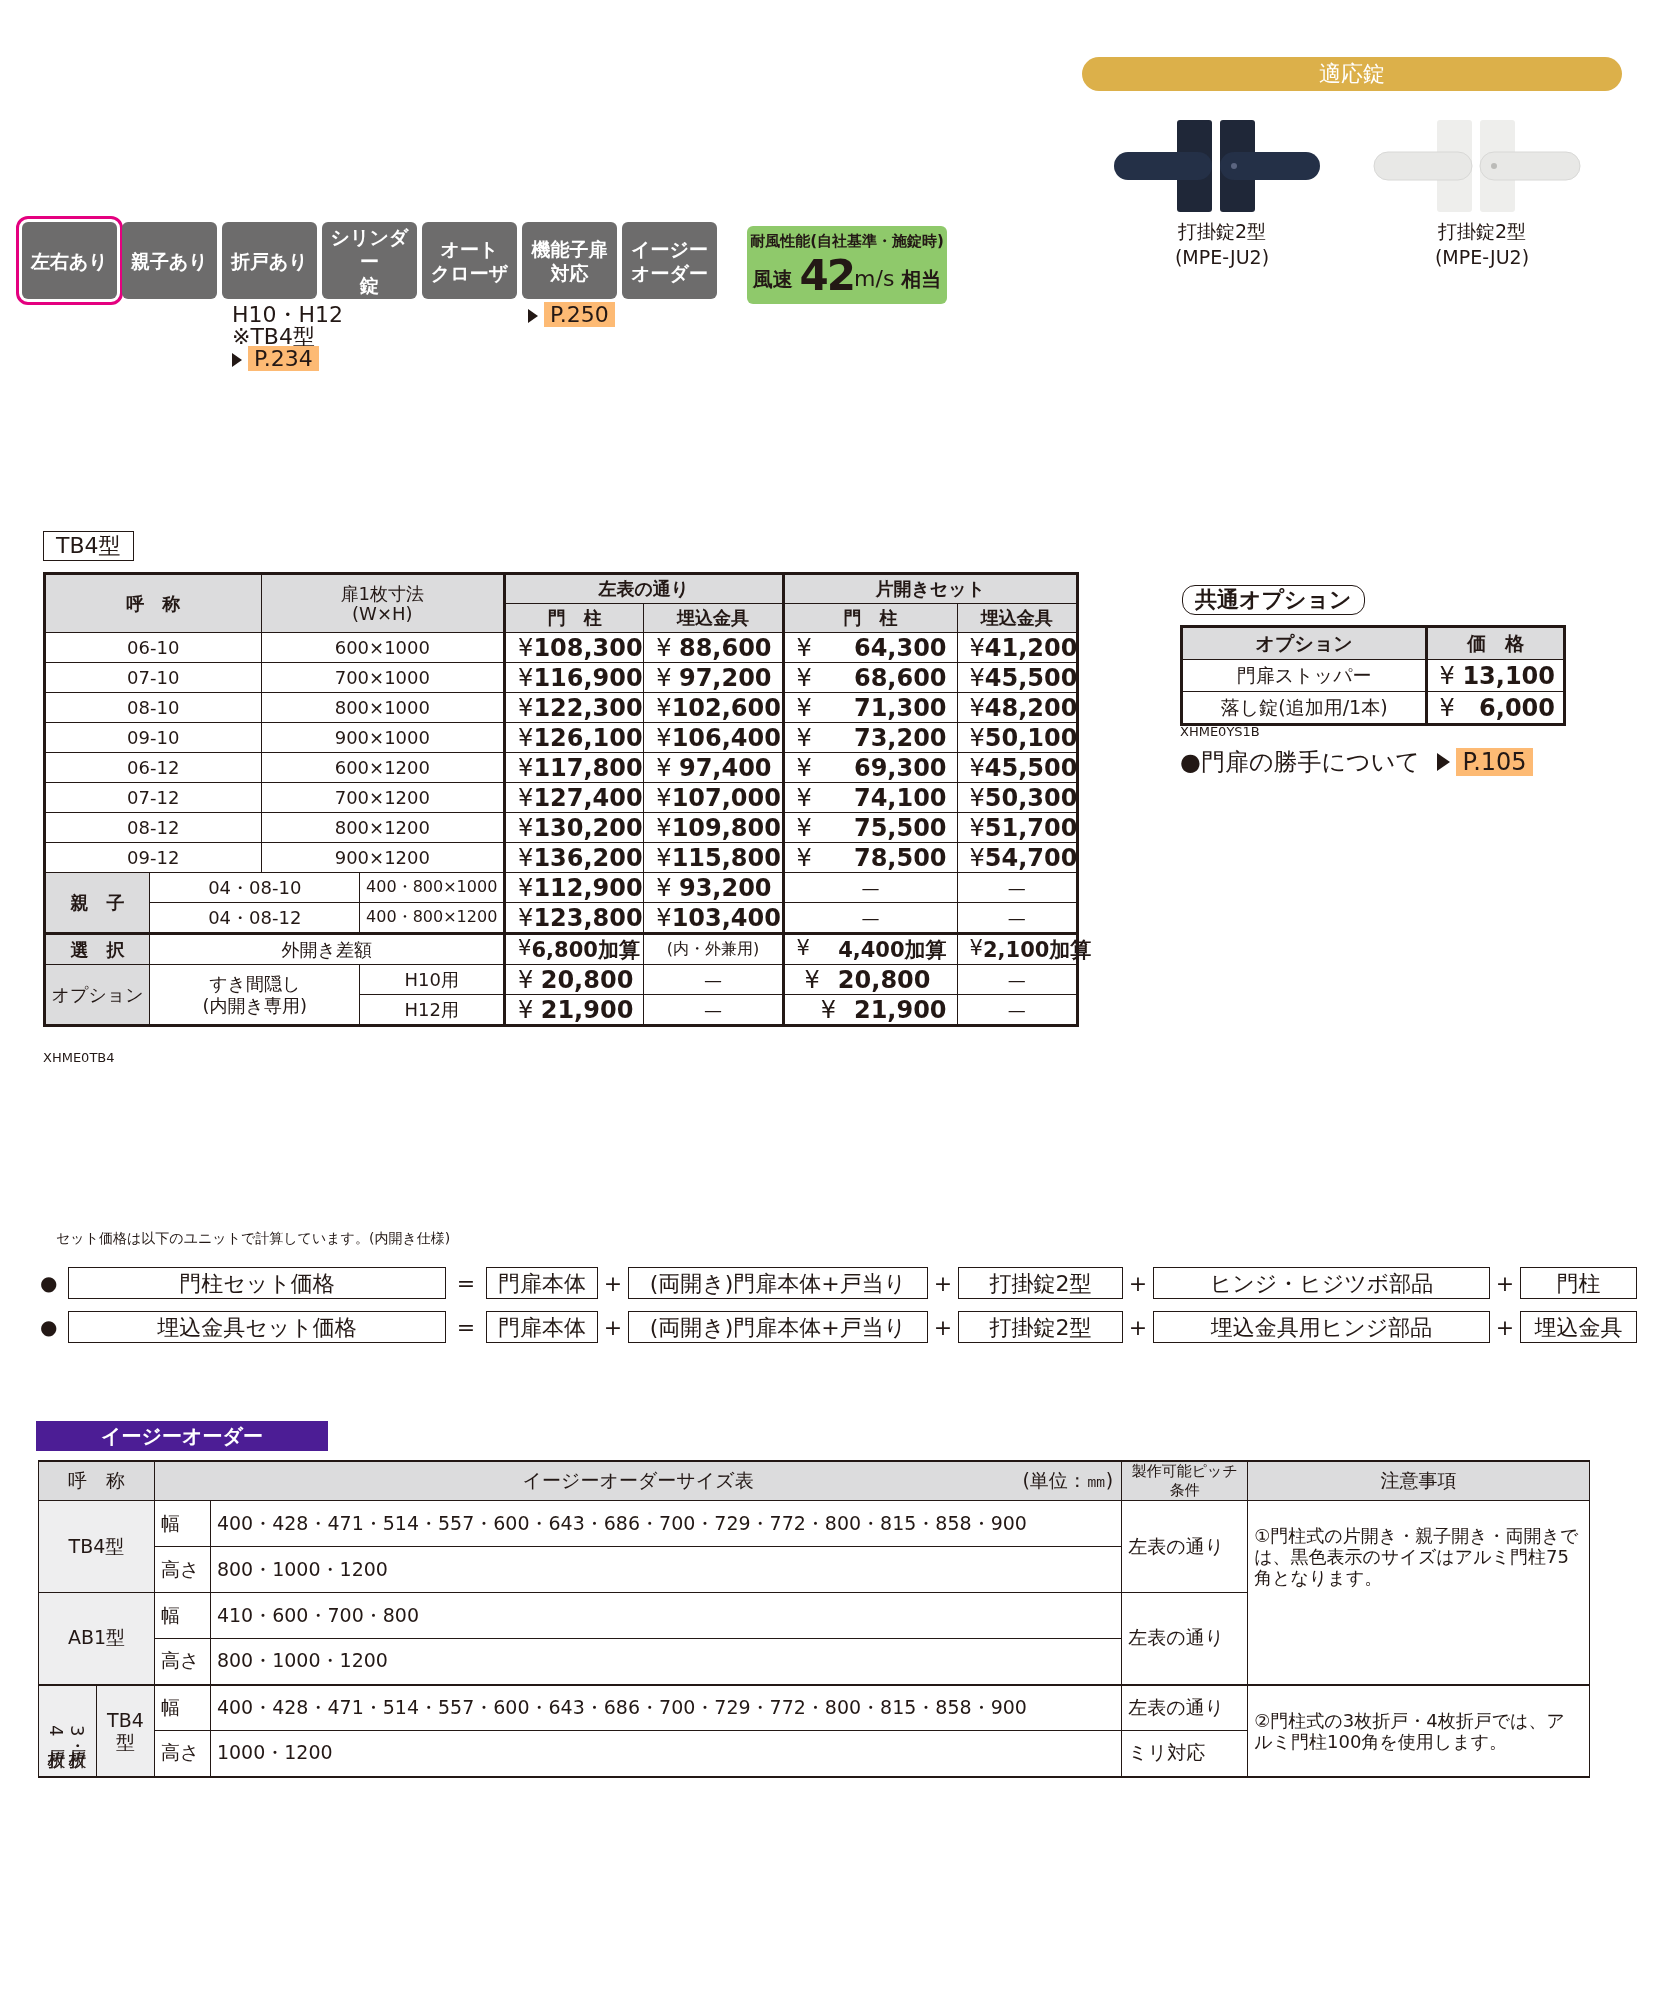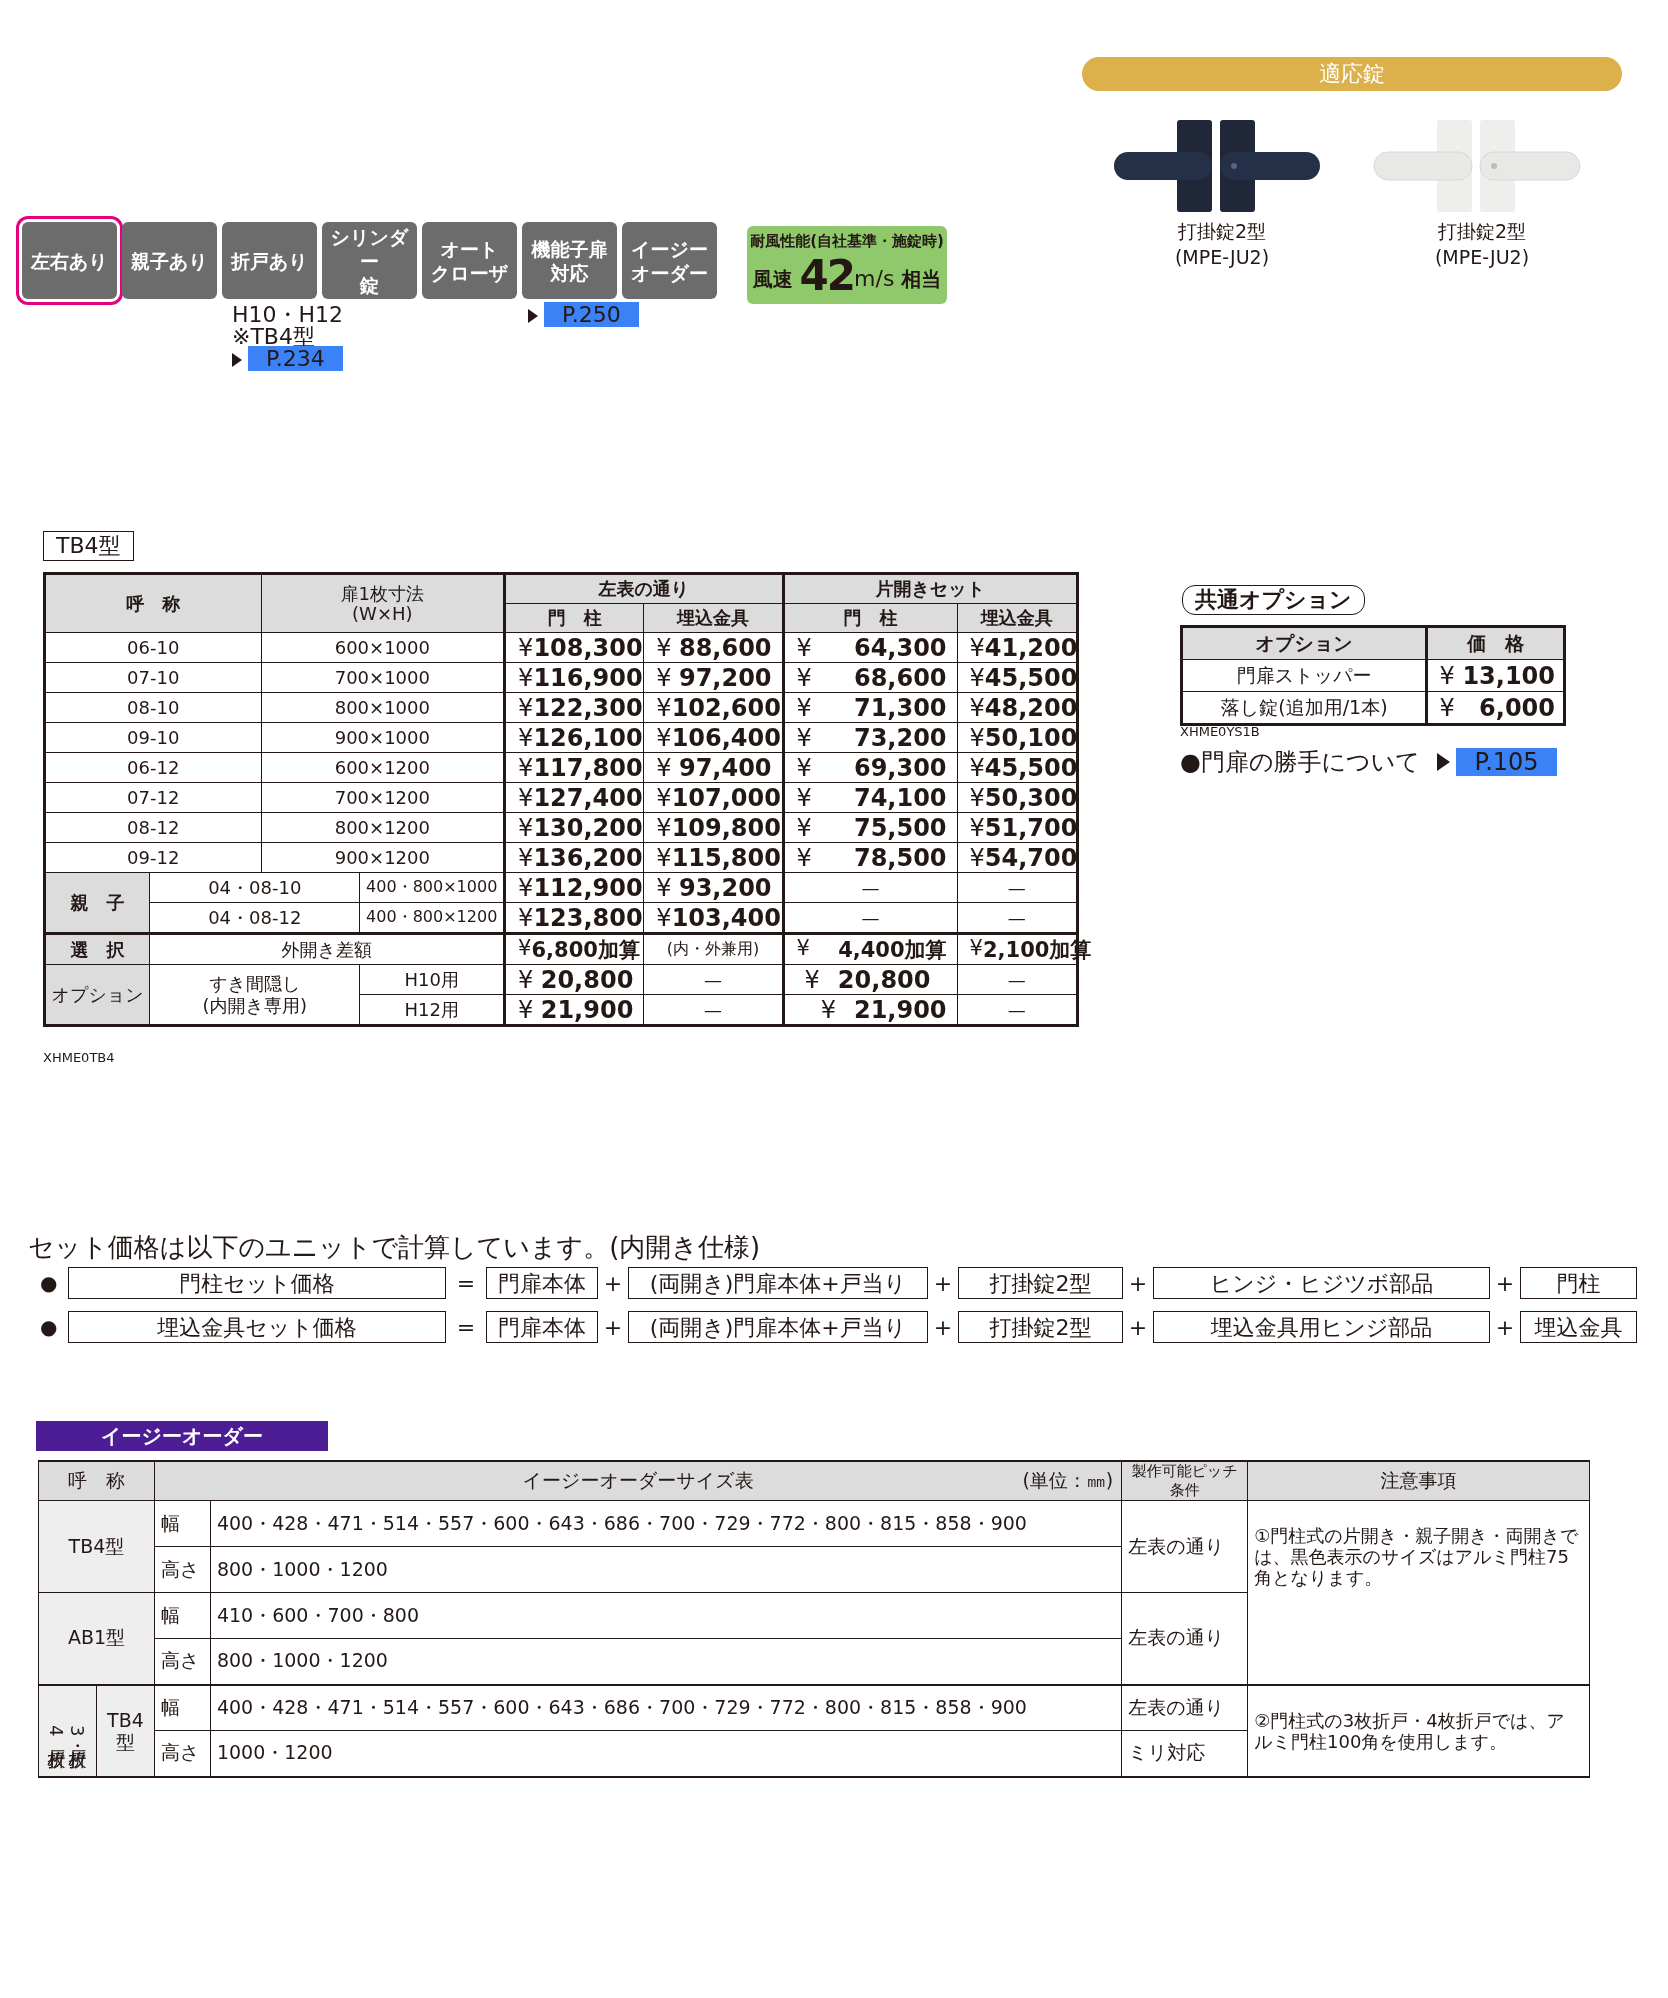--- a/index.html
+++ b/index.html
@@ -2,21 +2,21 @@
 <html><head>
 <meta charset="utf-8">
 <style>
   html,body{margin:0;padding:0;background:#fff;}
   body{width:1668px;height:1998px;position:relative;overflow:hidden;font-family:"DejaVu Sans","Liberation Sans",sans-serif;color:#231815;}
   .abs{position:absolute;}
   
   .feat{position:absolute;top:222px;width:95px;height:77px;background:#6d6c6c;border-radius:6px;color:#fff;font-size:19px;display:flex;align-items:center;justify-content:center;text-align:center;line-height:24px;font-weight:bold;}
   .feat.sel-outline{outline:3px solid #e4007f;outline-offset:3px;}
   .sub{position:absolute;font-size:22px;color:#231815;line-height:22px;}
-  .pref{background:#3b82f6;padding:0 18px;}
+  .pref{background:#fdba74;padding:0 6px;}
   .tri{display:inline-block;width:0;height:0;border-top:7px solid transparent;border-bottom:7px solid transparent;border-left:10px solid #231815;margin-right:6px;vertical-align:-1px;}
   .green{position:absolute;left:747px;top:226px;width:200px;height:78px;background:#8fc96b;border-radius:6px;text-align:center;}
   .green .l1{font-size:15px;margin-top:6px;font-weight:bold;}
   .green .l2{font-size:20px;font-weight:bold;margin-top:0px;}
   .green .big{font-size:42px;font-weight:bold;vertical-align:-4px;letter-spacing:-2px;}
   .green .unit{font-size:22px;font-weight:normal;}
   .gold{position:absolute;left:1082px;top:57px;width:540px;height:34px;background:#dcb04a;border-radius:17px;color:#fff;text-align:center;font-size:22px;line-height:34px;}
   .lockcap{position:absolute;font-size:19px;text-align:center;width:220px;line-height:26px;color:#231815;}
   
   table{border-collapse:collapse;}
@@ -294,21 +294,21 @@
     <td class="price" style="border-left:3px solid #231815;"><span class="yen">¥</span><span>6,000</span></td>
   </tr>
 </tbody>
   </table>
 <div class="code" style="left:1180px;top:724px;">XHME0YS1B</div>
 <div class="abs" style="left:1180px;top:746px;font-size:24px;">
   <span>●門扉の勝手について</span>
   <span class="tri" style="margin-left:10px;border-top-width:9px;border-bottom-width:9px;border-left-width:13px;"></span><span class="pref" style="font-size:24px;">P.105</span>
 </div>
 
-<div class="abs" style="left:28px;top:1230px;font-size:26px;text-align:center;">セット価格は以下のユニットで計算しています。(内開き仕様)</div>
+<div class="abs" style="left:56px;top:1230px;font-size:14px;text-align:center;">セット価格は以下のユニットで計算しています。(内開き仕様)</div>
 
 <div class="eqrow" style="top:1267px;">
   <span class="dot">●</span>
   <div class="ebox" style="width:378px;">門柱セット価格</div>
   <span class="op" style="width:40px;">=</span>
   <div class="ebox" style="width:112px;">門扉本体</div>
   <span class="op">+</span>
   <div class="ebox" style="width:300px;">(両開き)門扉本体+戸当り</div>
   <span class="op">+</span>
   <div class="ebox" style="width:165px;">打掛錠2型</div>

